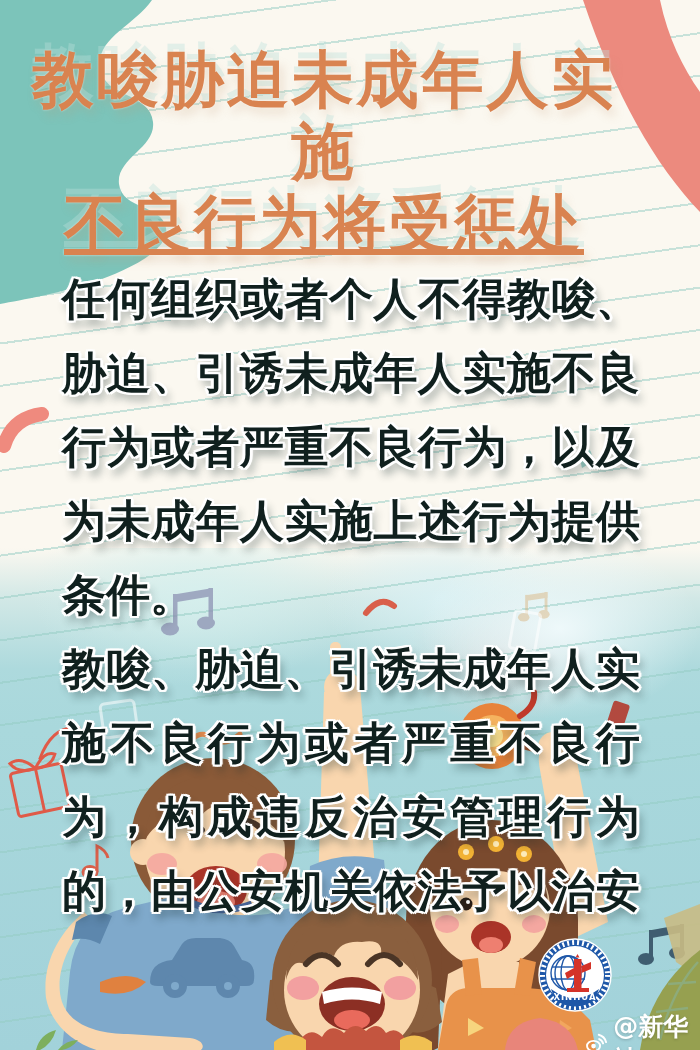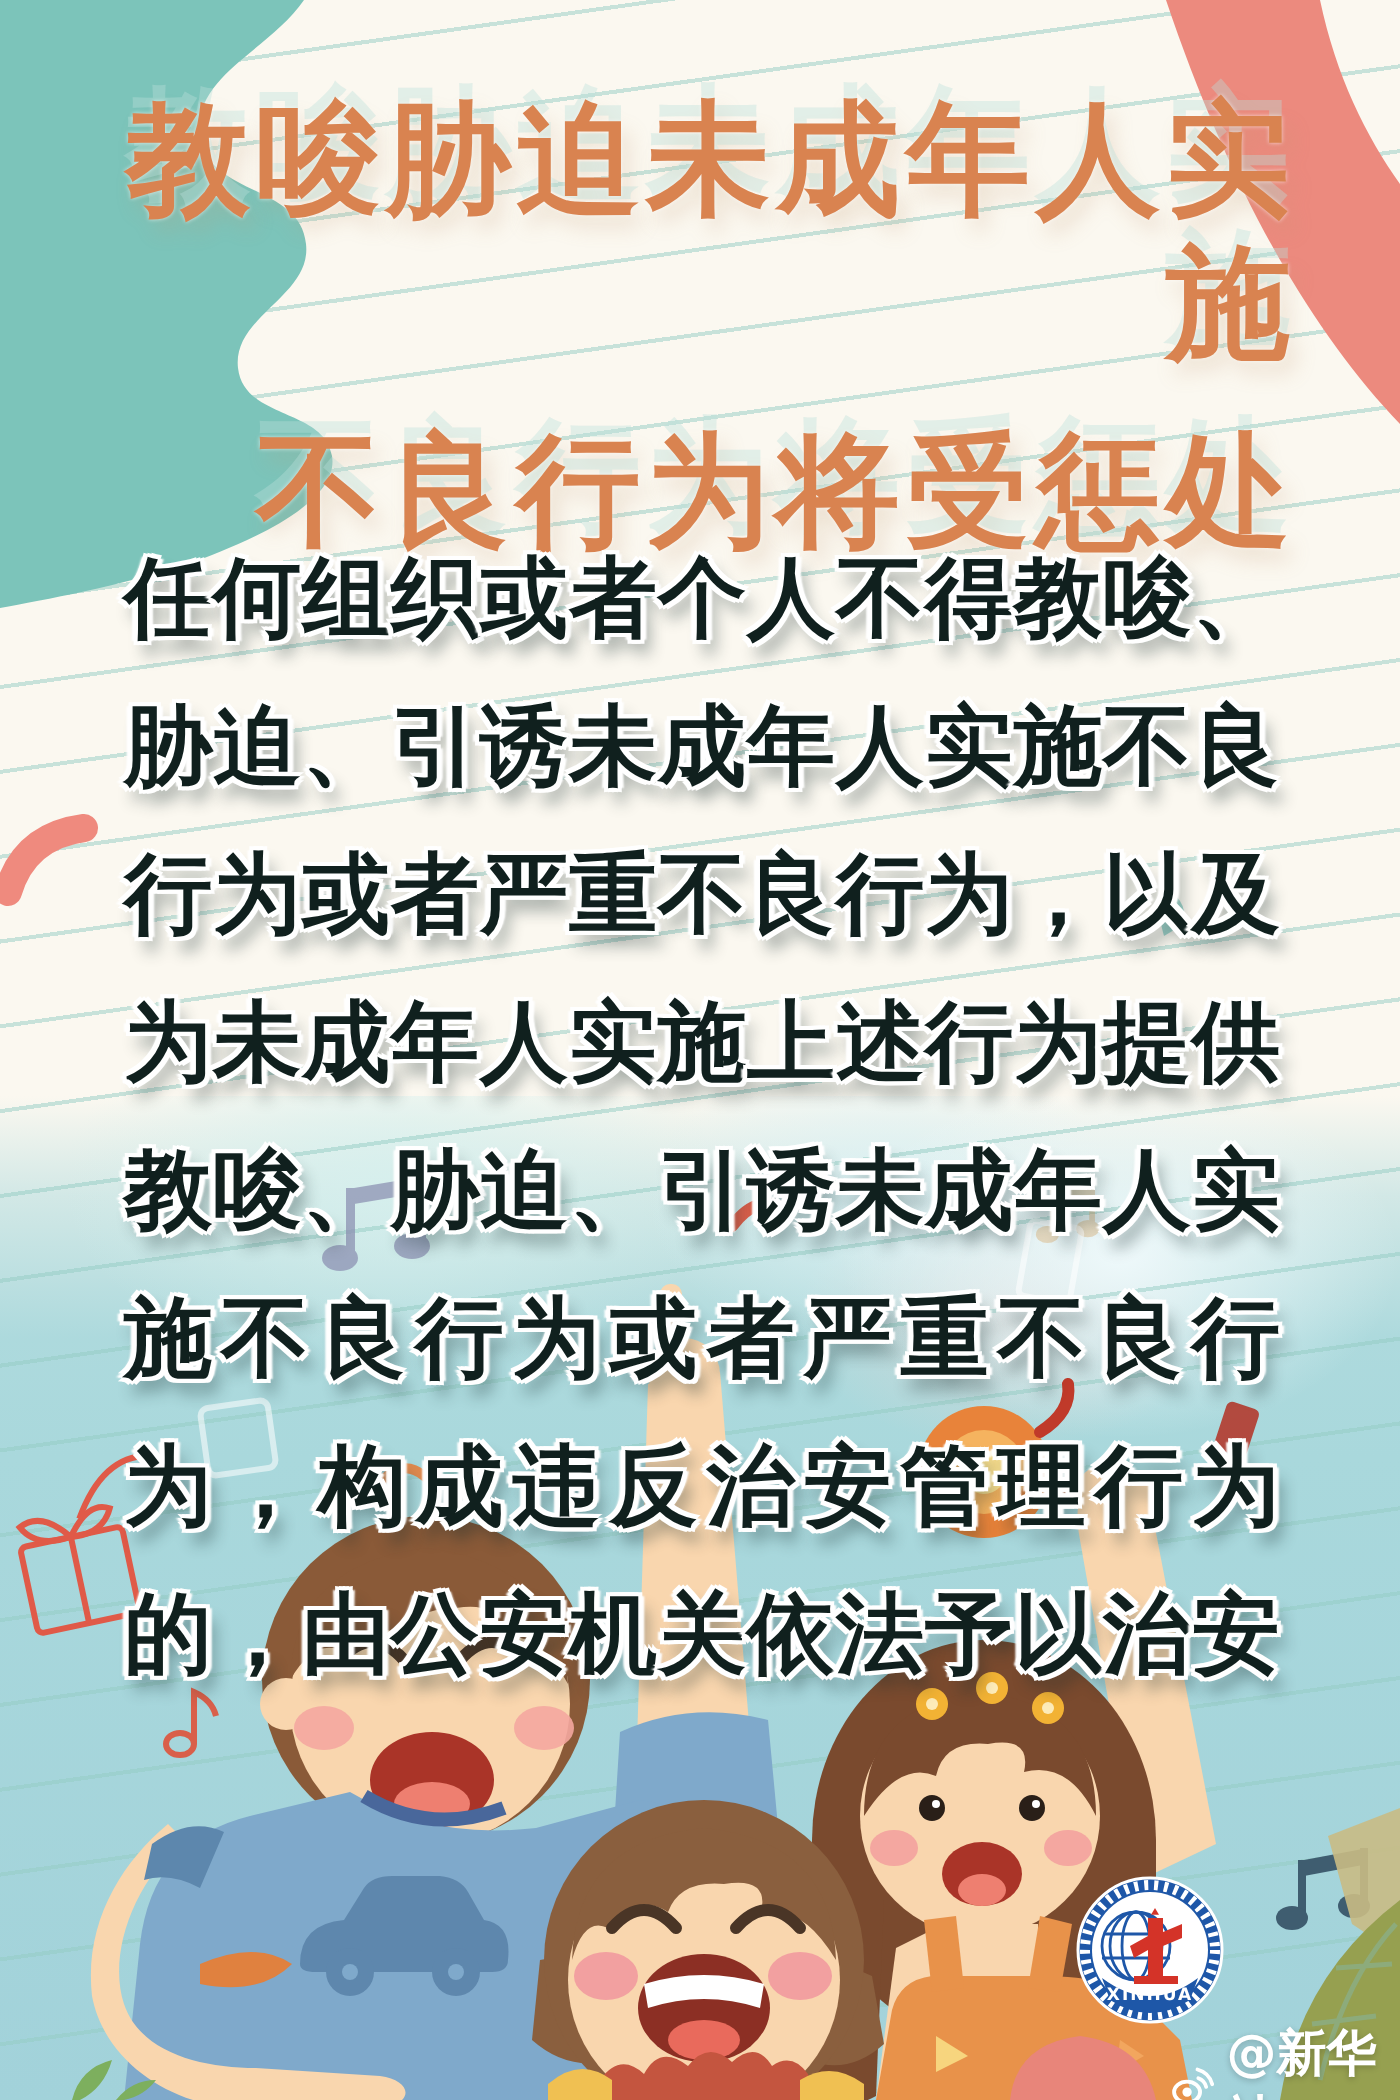--- a/index.html
+++ b/index.html
@@ -17,25 +17,25 @@
       radial-gradient(150px 95px at 72% 22%, rgba(246,216,212,.5), rgba(246,216,212,0) 70%),
       radial-gradient(230px 130px at 28% 9%, rgba(214,240,238,.85), rgba(214,240,238,0) 72%),
       linear-gradient(180deg, rgba(169,216,220,0) 0%, rgba(169,216,220,.5) 10%,
         rgba(169,216,220,.95) 24%, #A9D8DC 36%, #A2D2DA 100%);}
   svg.abs{position:absolute;pointer-events:none;}
   .blob-tl{left:0;top:0;z-index:3;}
   .blob-tr{right:0;top:0;z-index:3;}
   .children{left:0;top:590px;z-index:3;}
   .doodles{left:0;top:0;z-index:4;}
   
-  .title{position:absolute;top:44px;left:0;width:648px;text-align:right;z-index:10;}
+  .title{position:absolute;top:44px;left:0;width:648px;text-align:center;z-index:10;}
   .title-line{font-weight:800;font-size:62px;line-height:72px;letter-spacing:3px;color:#D98350;
     text-shadow:0 0 2px rgba(255,255,255,.65), 0 -8px 0 rgba(186,224,217,.38),
       4px 6px 10px rgba(196,150,110,.25);}
-  .title-line + .title-line{margin-top:22px;}
+  .title-line + .title-line{text-decoration:underline;}
   
   .body-text{position:absolute;top:262px;left:62px;width:578px;z-index:10;color:#10201E;
     font-family:"DejaVu Serif","Liberation Serif",serif;font-weight:700;font-size:44px;}
   .bline{height:74px;display:flex;align-items:center;white-space:nowrap;
     text-shadow:-2px 0 0 #fff,2px 0 0 #fff,0 -2px 0 #fff,0 2px 0 #fff,
       -2px -2px 0 #fff,2px -2px 0 #fff,-2px 2px 0 #fff,2px 2px 0 #fff,
       -3px 0 1px #fff,3px 0 1px #fff,4px 7px 8px rgba(22,44,44,.45);}
   .bline.j{justify-content:space-between;}
   
   .logo{position:absolute;left:538px;top:938px;width:74px;height:74px;z-index:12;}
@@ -278,20 +278,21 @@
         <span>人</span>
         <span>实</span>
         <span>施</span>
         <span>上</span>
         <span>述</span>
         <span>行</span>
         <span>为</span>
         <span>提</span>
         <span>供</span>
       </div>
+      <div class="bline">条件。</div>
       <div class="bline j">
         <span>教</span>
         <span>唆</span>
         <span>、</span>
         <span>胁</span>
         <span>迫</span>
         <span>、</span>
         <span>引</span>
         <span>诱</span>
         <span>未</span>

